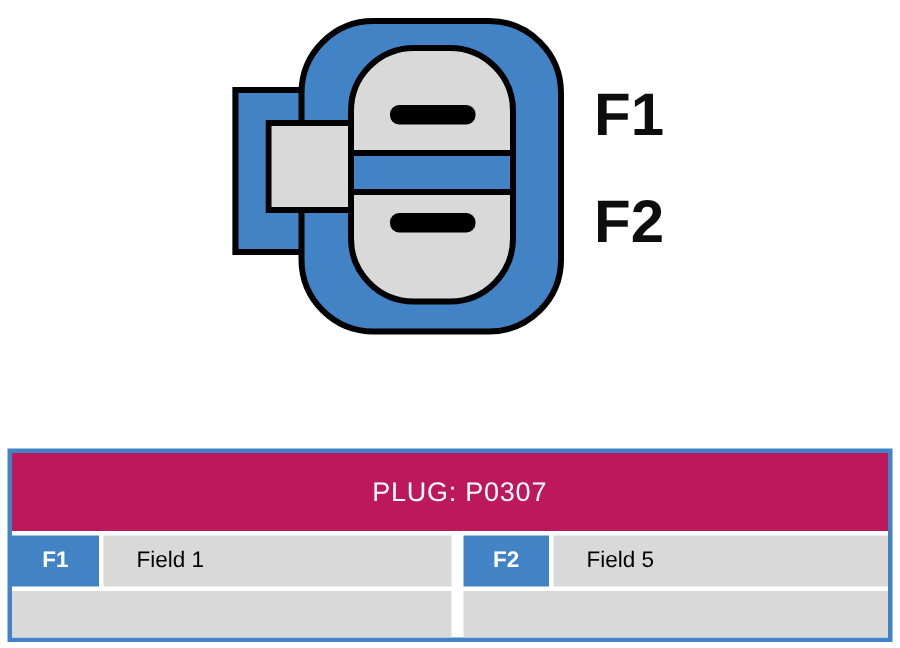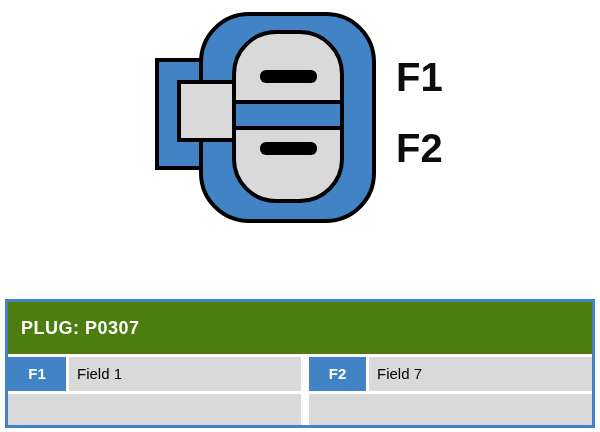--- a/index.html
+++ b/index.html
@@ -49,33 +49,33 @@
   .pin-label.p2 { top: 128px; }
 
   
   .plug-table {
     left: 5px; top: 299px; width: 590px; height: 129px;
     background: #ffffff; border: 3px solid #4183c4;
   }
   .tcell { position: absolute; box-sizing: border-box; font-size: 15px; }
   .thead {
     left: 0; top: 0; width: 584px; height: 52px;
-    background: #4d7c0f; color: #ffffff;
-    font-weight: bold; font-size: 18px; line-height: 52px;
-    padding-left: 13px; letter-spacing: 0.5px;
+    background: #be185d; color: #ffffff;
+    font-weight: normal; font-size: 18px; line-height: 52px;
+    padding-left: 13px; letter-spacing: 0.5px; text-align: center;
   }
   .tid {
     top: 55px; height: 34px;
     background: #4183c4; color: #ffffff;
     font-weight: bold; text-align: center; line-height: 34px;
   }
   .tname {
     top: 55px; height: 34px;
     background: #d9d9d9; color: #000000;
-    line-height: 34px; padding-left: 8px;
+    line-height: 34px; padding-left: 22px;
   }
   .tempty { top: 92px; height: 31px; background: #d9d9d9; }
   .c-id1   { left: 0;     width: 58px;  }
   .c-name1 { left: 61px;  width: 232px; }
   .c-id2   { left: 301px; width: 57px;  }
   .c-name2 { left: 361px; width: 223px; }
   .c-emptyL{ left: 0;     width: 293px; }
   .c-emptyR{ left: 301px; width: 283px; }
 </style>
 </head>
@@ -95,20 +95,20 @@
   <div class="abs pin-label p2">F2</div>
 
   <div class="abs plug-table">
 
     <div class="tcell thead">PLUG: P0307</div>
 
     <div class="tcell tid c-id1">F1</div>
     <div class="tcell tname c-name1">Field 1</div>
 
     <div class="tcell tid c-id2">F2</div>
-    <div class="tcell tname c-name2">Field 7</div>
+    <div class="tcell tname c-name2">Field 5</div>
 
     <div class="tcell tempty c-emptyL"></div>
     <div class="tcell tempty c-emptyR"></div>
 
   </div>
 
 </div>
 
 </body></html>

